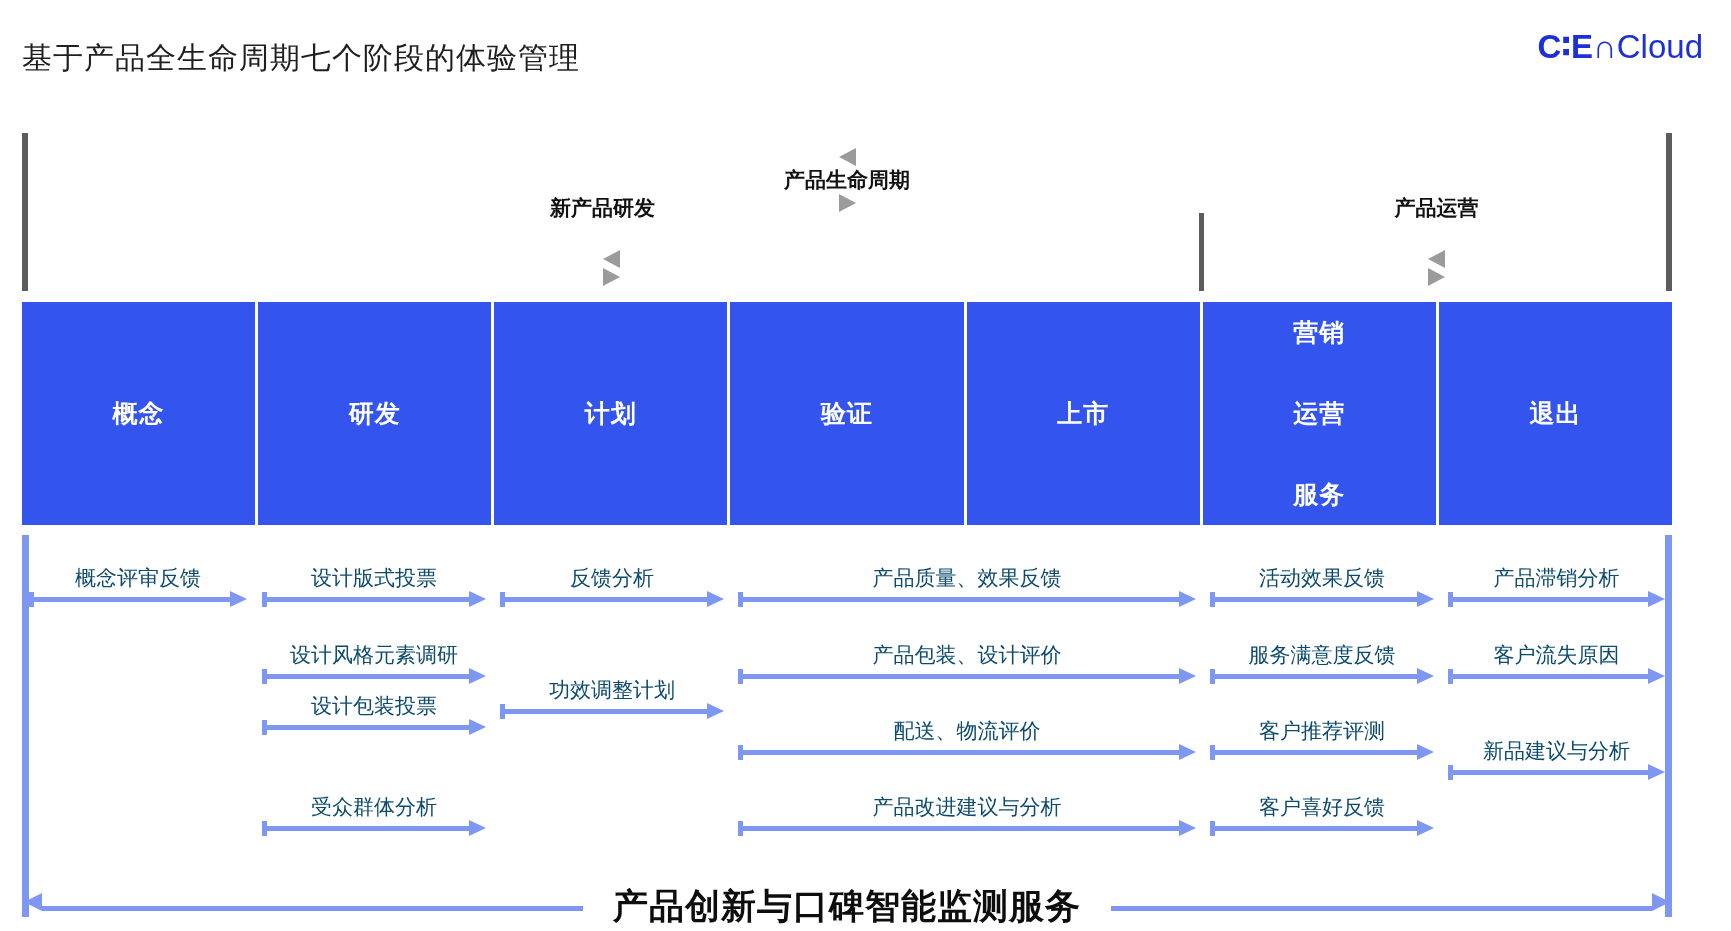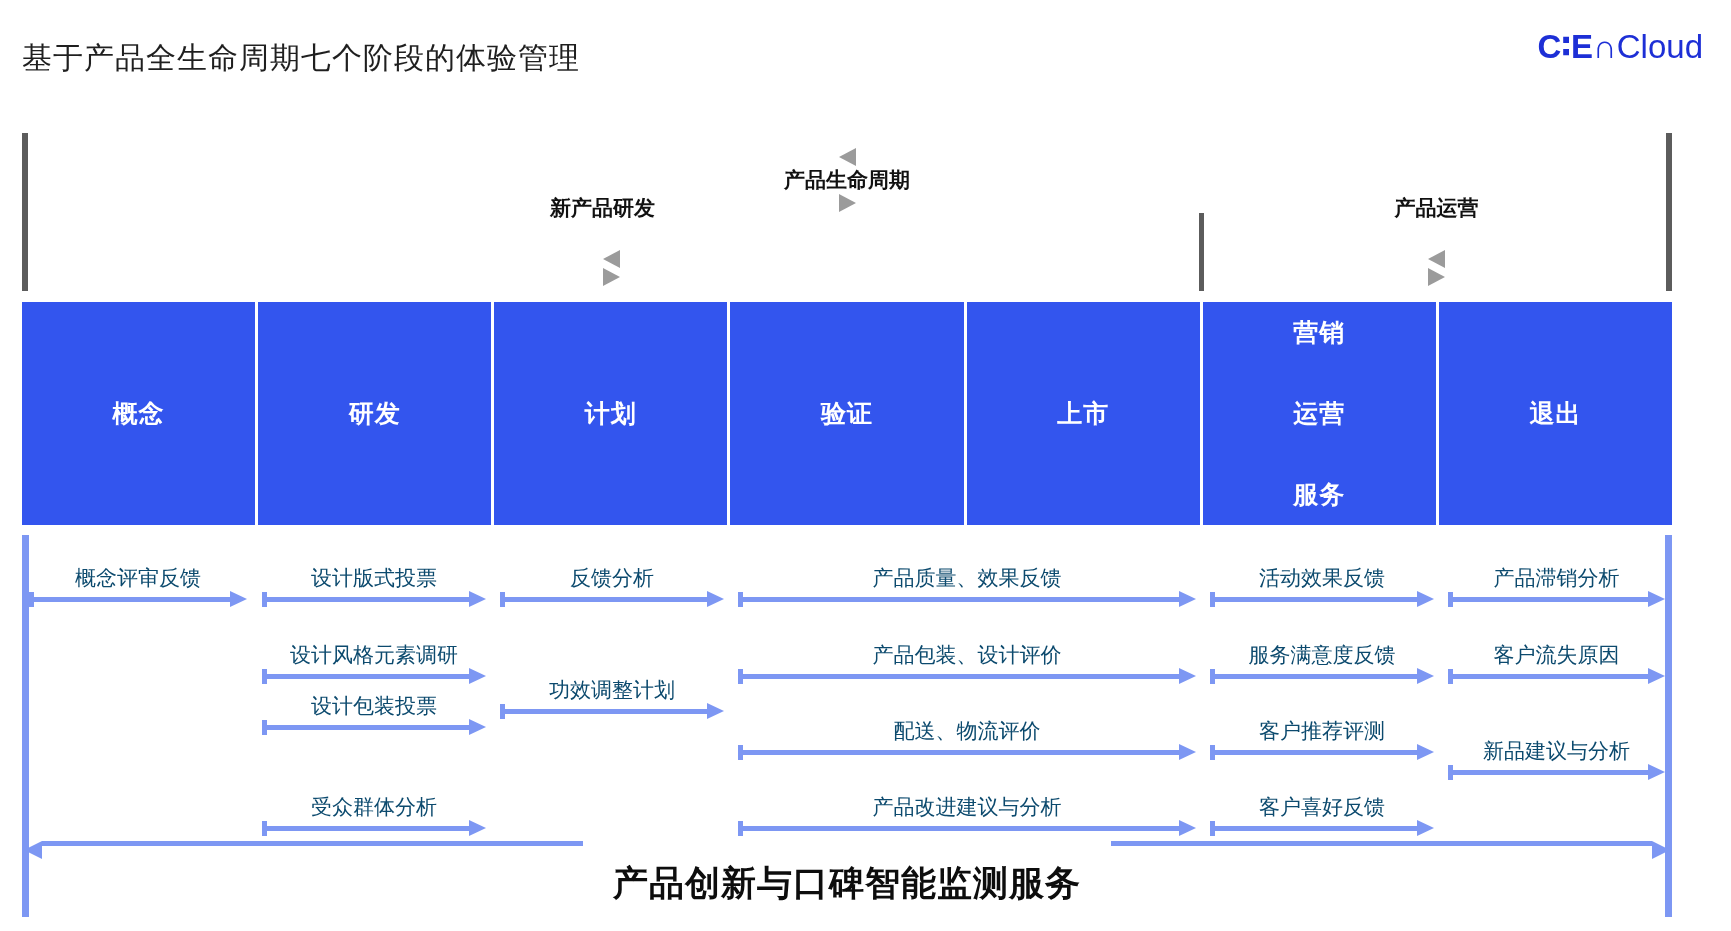--- a/index.html
+++ b/index.html
@@ -58,21 +58,21 @@
     content:"";position:absolute;left:0;top:-5px;width:5px;height:15px;
     background:var(--arrow-blue);
   }
   .fline::after{
     content:"";position:absolute;right:-17px;top:-6px;width:0;height:0;
     border-left:17px solid var(--arrow-blue);
     border-top:8px solid transparent;border-bottom:8px solid transparent;
   }
   
   .bottom-arrow{
-    position:absolute;display:flex;align-items:flex-start;height:70px;
+    position:absolute;display:flex;align-items:flex-end;height:70px;
   }
   .bline{flex:1;height:5px;background:var(--arrow-blue);transform:translateY(-19px);}
   .bhead{width:0;height:0;border-top:9px solid transparent;border-bottom:9px solid transparent;transform:translateY(-19px);}
   .bhead.left{border-right:18px solid var(--arrow-blue);}
   .bhead.right{border-left:18px solid var(--arrow-blue);}
   .btext{font-size:35px;font-weight:bold;color:#0d0d0d;padding:0 30px;white-space:nowrap;letter-spacing:1px;}
 </style>
 </head>
 <body>
 

